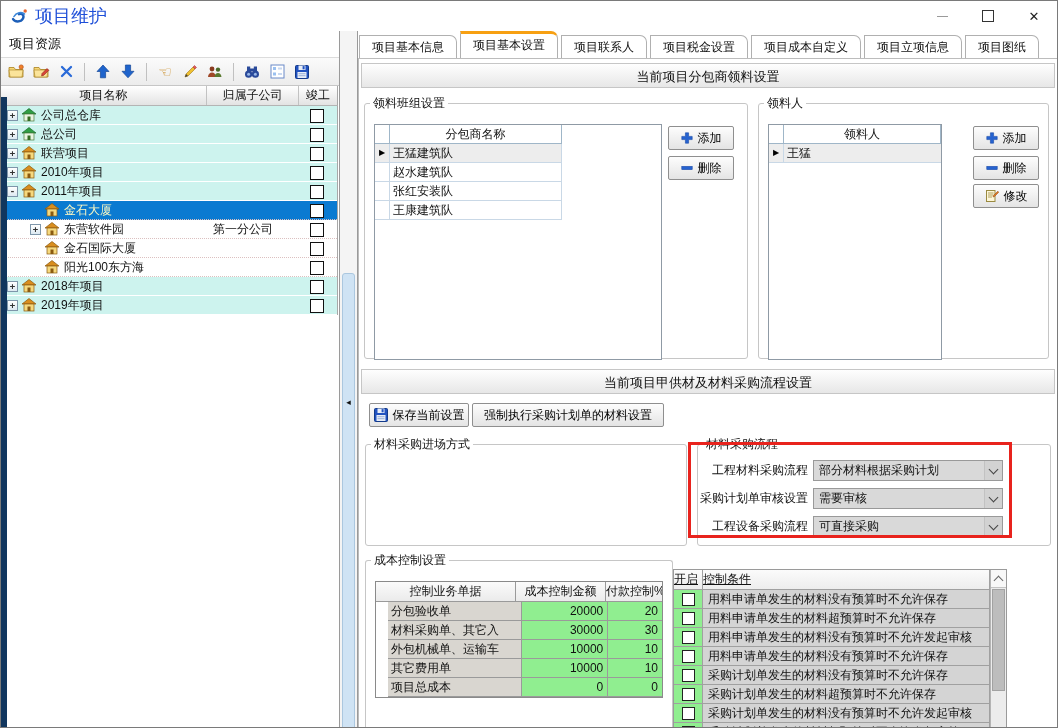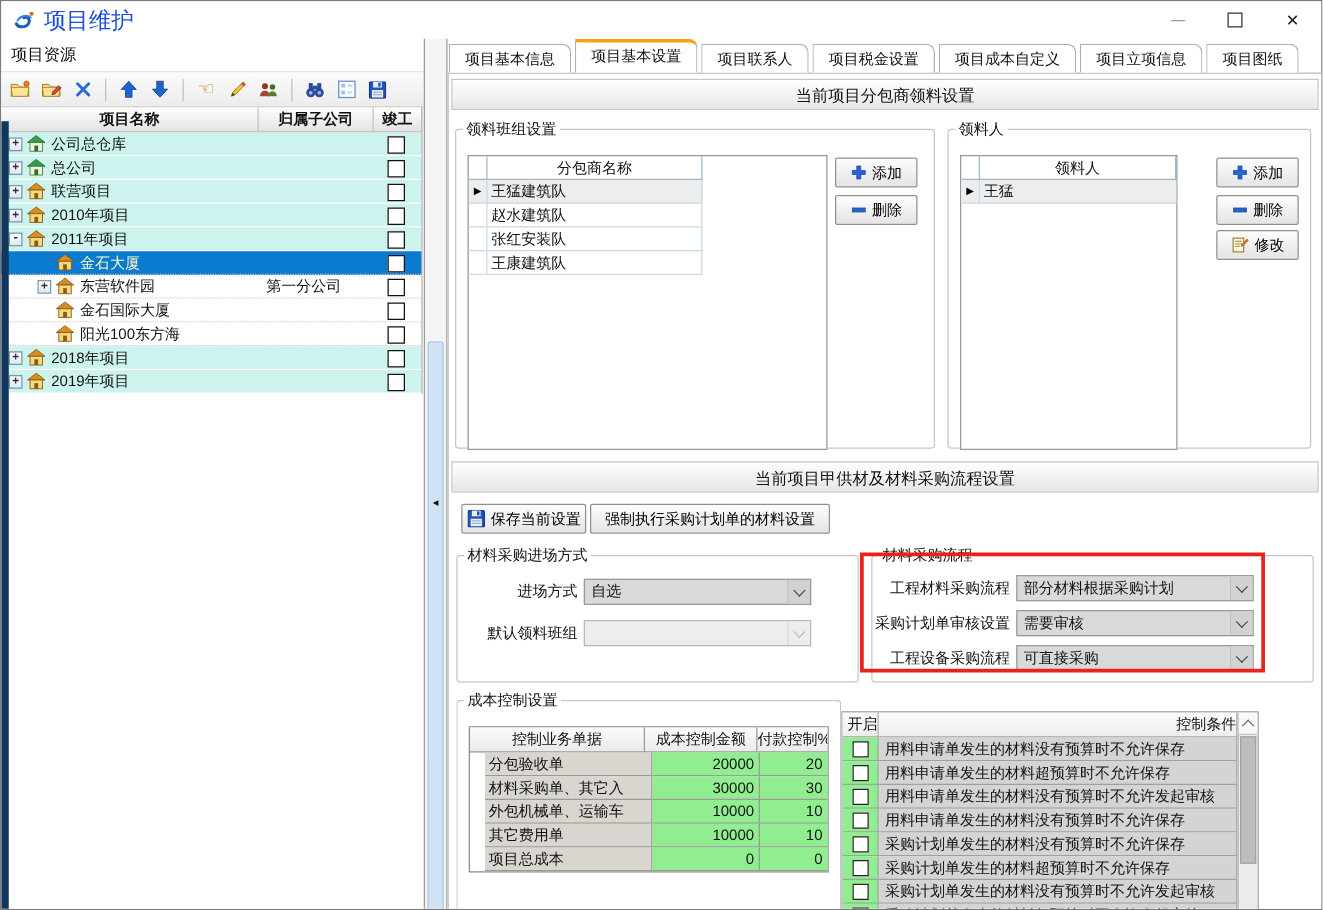--- a/index.html
+++ b/index.html
@@ -16,21 +16,21 @@
   .max-box{width:10px;height:10px;border:1px solid #333;}
   .close-x{font-size:13px;color:#222;line-height:1;}
   
   .lp{position:absolute;left:0;top:30px;width:338px;height:698px;background:#fff;}
   .lp-title{height:26px;line-height:26px;padding-left:8px;font-size:13px;border-bottom:1px solid #dcdcdc;}
   .toolbar{height:27px;display:flex;align-items:center;padding-left:4px;gap:3px;
            background:linear-gradient(#fbfbfb,#ececec);border-bottom:1px solid #c6c6c6;}
   .tbtn{width:22px;height:22px;display:flex;align-items:center;justify-content:center;}
   .tsep{width:1px;height:18px;background:#c0c0c0;margin:0 4px;}
   .tree-header{height:19px;display:flex;width:336px;border-right:1px solid #a8a8a8;
-               background:linear-gradient(#ffffff,#e3e3e3);border-bottom:1px solid #b4b4b4;font-weight:bold;}
+               background:linear-gradient(#ffffff,#e3e3e3);border-bottom:1px solid #b4b4b4;}
   .tree-header .th{line-height:18px;text-align:center;border-right:1px solid #c2c2c2;box-sizing:border-box;}
   .th.c1{width:206px;} .th.c2{width:92px;} .th.c3{width:38px;border-right:none;}
   .tree{width:336px;border-right:1px solid #a8a8a8;}
   .tree-row{position:relative;height:19px;display:flex;align-items:center;width:336px;box-sizing:border-box;
             border-bottom:1px dotted #dcc0c0;background:#fff;cursor:default;}
   .tree-row.group{background:var(--tree-group,#cdf3ee);border-bottom:1px solid #fff;}
   .tree-row.selected{background:var(--selection,#0b7ad1);}
   .tree-row.selected .tlabel{color:#fef9c3;}
   .indent{display:inline-block;height:1px;}
   .expand{width:11px;height:11px;box-sizing:border-box;border:1px solid #7e96aa;
@@ -100,21 +100,21 @@
   .ct-header span{line-height:19px;text-align:center;border-right:1px solid #9a9a9a;border-bottom:1px solid #9a9a9a;box-sizing:border-box;overflow:hidden;white-space:nowrap;}
   .ct-row{display:flex;height:19px;margin-left:12px;}
   .ct-row span{line-height:18px;border-right:1px solid #9a9a9a;border-bottom:1px solid #9a9a9a;box-sizing:border-box;white-space:nowrap;overflow:hidden;}
   .cc1{width:140px;} .cc2{width:90px;} .cc3{width:56px;border-right:none !important;}
   .ct-row .cc1{background:var(--cost-name,#d9d6d0);padding-left:3px;}
   .ct-row .cc2,.ct-row .cc3{background:var(--green,#90ee90);text-align:right;padding-right:4px;}
   
   .cond{position:absolute;left:315px;top:538px;width:334px;height:160px;overflow:hidden;border:1px solid #9a9a9a;box-sizing:border-box;background:#fff;}
   .cond-header{display:flex;height:20px;}
   .cond-header span{background:linear-gradient(#fbfbfb,#ededed);border-right:1px solid #a0a0a0;border-bottom:1px solid #a0a0a0;
-                    text-align:right;line-height:19px;box-sizing:border-box;}
+                    text-align:left;line-height:19px;box-sizing:border-box;text-decoration:underline;}
   .ch1{width:29px;} .ch2{width:287px;}
   .cond-row{display:flex;height:19px;width:316px;}
   .cond-check-cell{width:29px;background:var(--green,#90ee90);border-right:1px solid #a0a0a0;border-bottom:1px solid #a0a0a0;
                    display:flex;align-items:center;justify-content:center;box-sizing:border-box;}
   .cond-checkbox{width:11px;height:11px;background:#fff;border:1px solid #222;}
   .cond-text{width:287px;background:var(--cond-bg,#d4d4d4);border-right:1px solid #a0a0a0;border-bottom:1px solid #a0a0a0;
              padding-left:5px;line-height:18px;white-space:nowrap;overflow:hidden;box-sizing:border-box;}
   .vscroll{position:absolute;right:0;top:0;bottom:0;width:16px;background:#ececec;border-left:1px solid #b4b4b4;box-sizing:border-box;}
   .vs-up{height:17px;background:#f8f8f8;border-bottom:1px solid #c4c4c4;display:flex;align-items:center;justify-content:center;}
   .vs-up .chev{transform:rotate(-135deg);margin-top:3px;border-color:#666;}
@@ -543,43 +543,20 @@
           <rect x="3.5" y="10.2" width="7" height="1" fill="#9ab0d8"></rect>
         </svg>
       <span>保存当前设置</span>
     </button>
     <button class="btn" style="left:114px;top:372px;width:192px;z-index:2">
       <span>强制执行采购计划单的材料设置</span>
     </button>
 
     <fieldset style="left:7px;top:405px;width:322px;height:110px">
       <legend>材料采购进场方式</legend>
-      <div class="entry-rows">
-
-          <div class="frow">
-            <span class="flabel">进场方式</span>
-            <div class="select">
-              <span class="val">自选</span>
-              <span class="arr">
-                <span class="chev"></span>
-              </span>
-            </div>
-          </div>
-
-          <div class="frow">
-            <span class="flabel">默认领料班组</span>
-            <div class="select disabled">
-              <span class="val"></span>
-              <span class="arr">
-                <span class="chev"></span>
-              </span>
-            </div>
-          </div>
-
-      </div>
     </fieldset>
 
     <fieldset style="left:339px;top:405px;width:354px;height:110px">
       <legend>材料采购流程</legend>
       <div class="proc-rows">
 
           <div class="frow">
             <span class="flabel">工程材料采购流程</span>
             <div class="select">
               <span class="val">部分材料根据采购计划</span>

